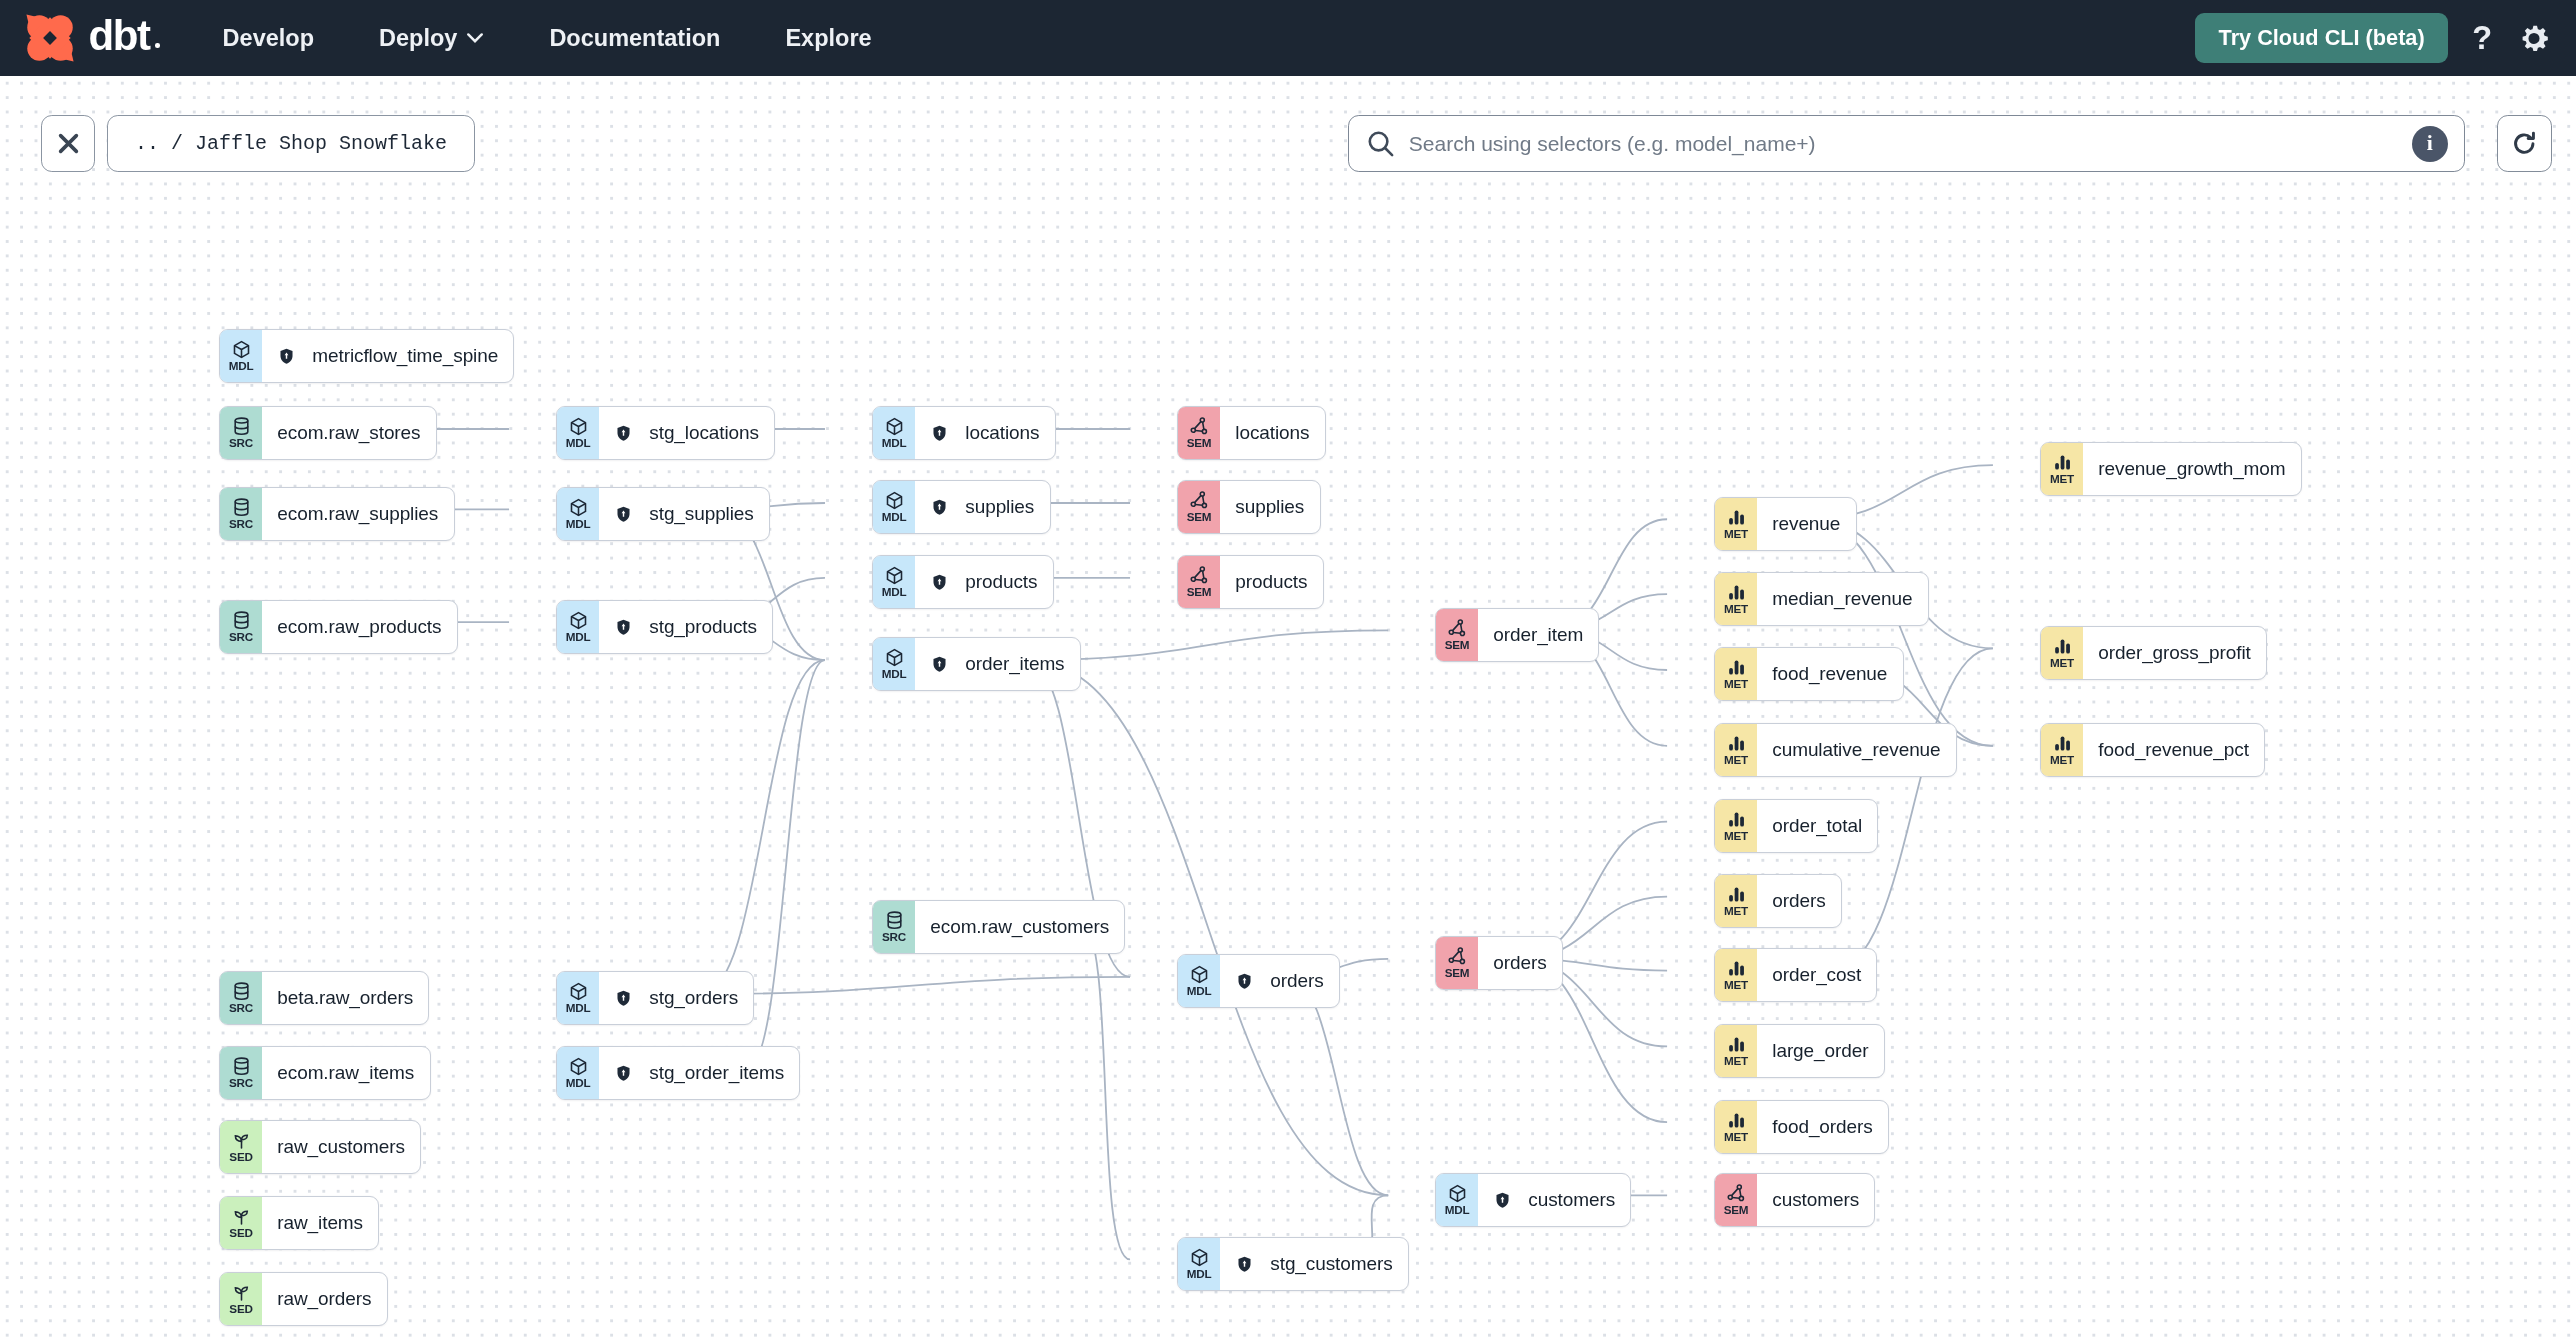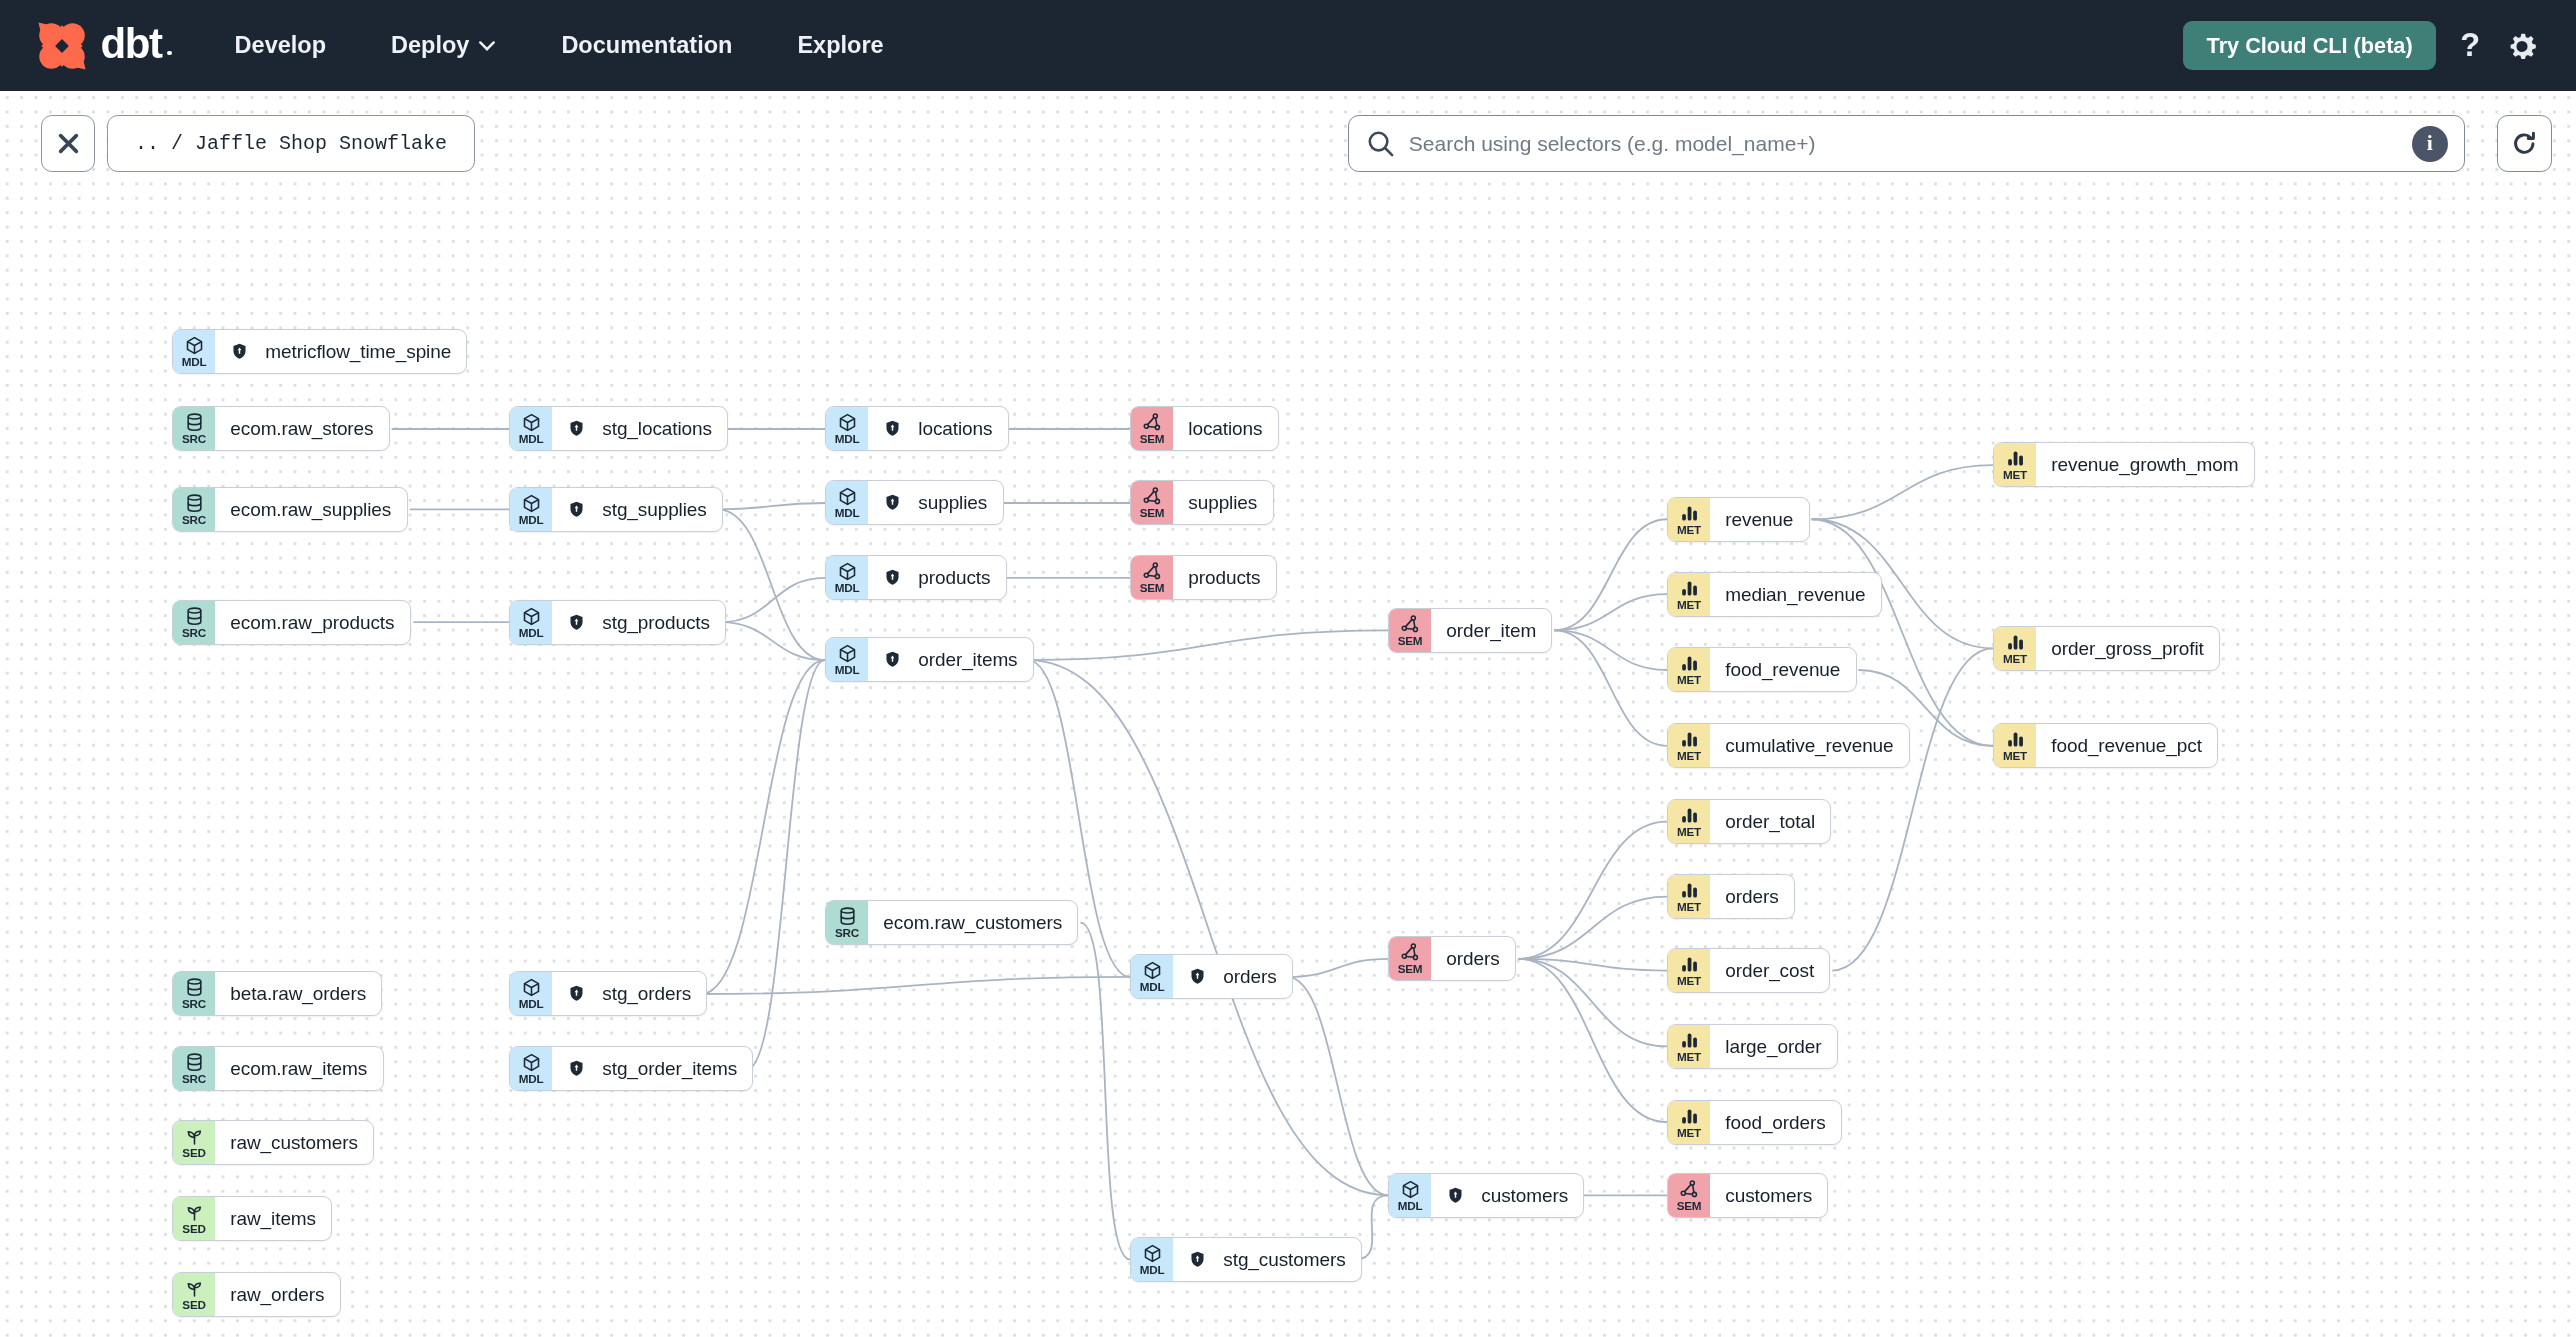--- a/index.html
+++ b/index.html
@@ -1,21 +1,21 @@
 <!DOCTYPE html>
 <html style="font-size:14.4px"><head>
 <meta charset="utf-8">
 <style>
   * { margin:0; padding:0; box-sizing:border-box; }
   html,body { width:2576px; height:1338px; overflow:hidden; background:#fff;
               font-family:"Liberation Sans", sans-serif; }
 
   
-  .header { position:absolute; left:0; top:0; width:100%; height:91px;
-            background:#1c2633; display:flex; align-items:center; padding:0 36px; z-index:30; }
+  .header { position:absolute; left:0; top:0; width:100%; height:76px;
+            background:#1c2633; display:flex; align-items:center; padding:0 24px; z-index:30; }
   .brand { display:flex; align-items:center; gap:12.6px; cursor:pointer; }
   .brand-word { color:#fff; font-size:42px; font-weight:700; letter-spacing:-1.4px; position:relative; top:-1.8px; }
   .brand-dot { width:4.5px; height:4.5px; background:#fff; border-radius:50%; align-self:flex-end; margin:0 0 16.2px -7.2px; }
   .nav { display:flex; align-items:center; gap:65px; margin-left:63px; }
   .nav-item { color:#eef1f5; font-size:23.5px; font-weight:700; display:flex; align-items:center; gap:9px; cursor:pointer; }
   .nav-item svg { width:18px; height:11.7px; }
   .header-right { margin-left:auto; display:flex; align-items:center; gap:24px; }
   .cta { background:#3e7f77; color:#fff; font-size:21.7px; font-weight:700;
          padding:11.7px 23.5px; border-radius:9px; border:none; cursor:pointer; }
   .acct { display:flex; align-items:center; gap:12.6px; color:#e9edf2; font-size:23.5px; cursor:pointer; }
@@ -49,23 +49,23 @@
   .info-dot { width:36px; height:36px; border-radius:50%; background:#4a5568; color:#fff;
               font-size:21.7px; font-weight:700; display:flex; align-items:center;
               justify-content:center; flex:none; cursor:pointer; font-family:"Liberation Serif", serif; }
   .refresh-btn { position:absolute; left:2497px; top:39px; width:55px; height:57px;
                  background:#fff; border:1.8px solid #828c99; border-radius:10.8px;
                  display:flex; align-items:center; justify-content:center; cursor:pointer; z-index:10; }
   .refresh-btn svg { width:29px; height:29px; }
 
   
   #edges { position:absolute; left:0; top:0; z-index:1; }
-  .node { position:absolute; height:45px; display:flex; align-items:stretch;
+  .node { position:absolute; height:54px; display:flex; align-items:stretch;
           background:#fff; border:1.8px solid #c9cfd9; border-radius:9px;
-          box-shadow:0 0.9px 1.8px rgba(16,24,40,.06); z-index:5; cursor:pointer; }
+          box-shadow:0 0.9px 1.8px rgba(16,24,40,.06); z-index:5; cursor:pointer;margin-left:47px; }
   .badge { width:42px; flex:none; display:flex; flex-direction:column; align-items:center;
            justify-content:center; gap:0px; border-radius:7.2px 0 0 7.2px; }
   .badge svg { width:21px; height:21px; display:block; }
   .badge .tag { font-size:11.7px; font-weight:700; color:#1d2836; line-height:12.6px; letter-spacing:-0.2px; }
   .nbody { display:flex; align-items:center; gap:16px; padding:0 15.3px; white-space:nowrap; }
   .nbody .shield { width:19px; height:19px; flex:none; }
   .nlabel { font-size:19px; font-weight:500; color:#17212d; letter-spacing:-0.1px; }
 </style>
 </head>
 <body>

